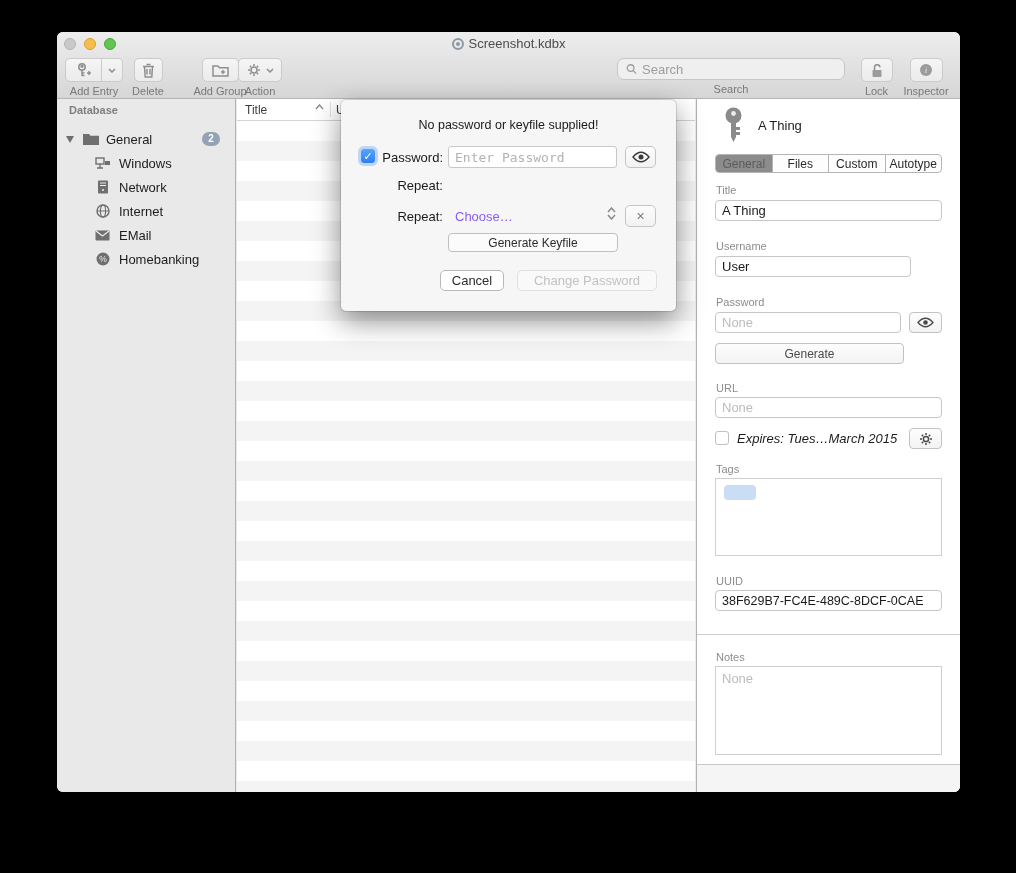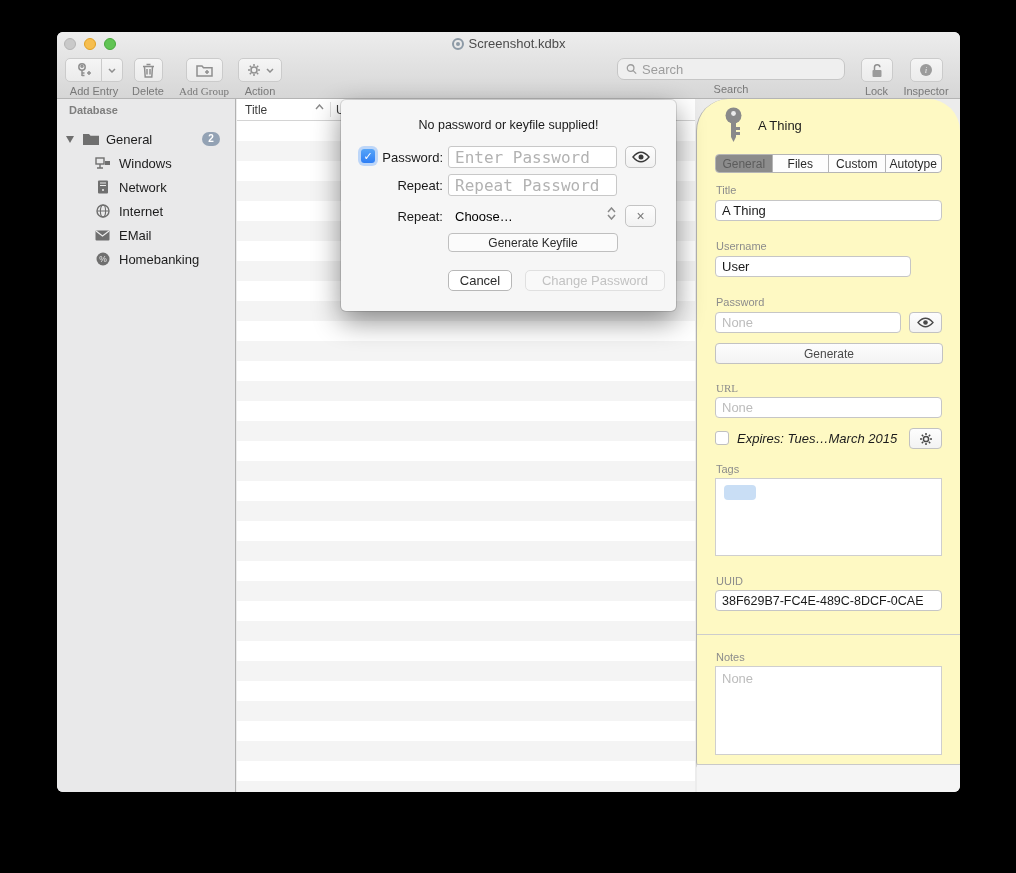--- a/index.html
+++ b/index.html
@@ -53,22 +53,22 @@
   .tablearea { position:absolute; left:180px; top:0; width:458px; bottom:0; background:#fff; }
   .thead { position:absolute; left:0; right:0; top:0; height:22px; background:#fff;
     border-bottom:1px solid #d4d4d4; font-size:12px; color:#3c3c3c; }
   .thead .col1 { position:absolute; left:8px; top:4px; }
   .thead .sort { position:absolute; left:78px; top:5px; }
   .thead .cdiv { position:absolute; left:93px; top:3px; bottom:3px; width:1px; background:#e0e0e0; }
   .thead .col2 { position:absolute; left:99px; top:4px; }
   .tbody { position:absolute; left:0; right:0; top:22px; bottom:0;
     background:repeating-linear-gradient(to bottom,#ffffff 0 20px,#f4f4f4 20px 40px); }
 
-  .inspector { position:absolute; left:639px; top:0; right:0; bottom:0; background:#fef9c3;
-    border-left:1px solid #b2b2b2; font-size:11px;border-radius:32px; }
+  .inspector { position:absolute; left:639px; top:0; right:0; bottom:0; background:#ffffff;
+    border-left:1px solid #b2b2b2; font-size:11px; }
   .ins-label { position:absolute; color:#8c8c8c; font-size:11px; }
   .ifield { position:absolute; height:21px; background:#fff; border:1px solid #c6c6c6; border-radius:4px;
     font-size:13px; color:#1a1a1a; padding:0 6px; outline:none; font-family:"Liberation Sans",sans-serif; }
   .ifield::placeholder { color:#bcbcbc; }
   .ibtn { position:absolute; background:linear-gradient(#fdfdfd,#f3f3f3); border:1px solid #c2c2c2;
     border-radius:4px; font-size:12px; color:#4a4a4a; display:flex; align-items:center; justify-content:center; }
   .entry-head { position:absolute; left:26px; top:8px; display:flex; align-items:center; gap:14px; }
   .entry-head .name { font-size:13px; color:#1c1c1c; }
   .seg { position:absolute; left:18px; top:55px; width:227px; height:19px; display:flex;
     border:1px solid #b5b5b5; border-radius:4px; overflow:hidden; background:#fdfdfd; }
@@ -85,30 +85,30 @@
   .notesbox::placeholder { color:#bcbcbc; }
   .hdiv { position:absolute; left:0; right:0; height:1px; background:#cdcdcd; }
   .ins-footer { position:absolute; left:0; right:0; top:665px; bottom:0; background:#f5f5f5; border-top:1px solid #c9c9c9; }
 
   
   .sheet { position:absolute; left:284px; top:68px; width:335px; height:211px; background:#f6f6f6;
     border-radius:5px; box-shadow:0 10px 28px rgba(0,0,0,.45), 0 0 0 1px rgba(0,0,0,.12); z-index:10; }
   .sheet .msg { position:absolute; left:0; right:0; top:18px; text-align:center; font-size:12.5px; color:#1a1a1a; }
   .dlg-label { position:absolute; width:102px; text-align:right; font-size:13px; color:#1a1a1a; }
   .dfield { position:absolute; left:107px; width:169px; height:22px; background:#fff; border:1px solid #c8c8c8;
-    border-radius:3px; font-family:"DejaVu Sans Mono",monospace; font-size:16px; padding:0 6px; outline:none; color:#222; }
+    border-radius:3px; font-family:"DejaVu Sans Mono",monospace; font-size:13px; padding:0 6px; outline:none; color:#222; }
   .dfield::placeholder { color:#b2b2b2; }
   .sqbtn { position:absolute; left:284px; width:31px; height:22px; background:linear-gradient(#fdfdfd,#f2f2f2);
     border:1px solid #c4c4c4; border-radius:5px; display:flex; align-items:center; justify-content:center;
     font-size:14px; color:#7a7a7a; }
   .cb-on { position:absolute; left:20px; top:49px; width:14px; height:14px; border-radius:3px;
     background:linear-gradient(#57a5f8,#2e7ef5); box-shadow:0 0 0 3px rgba(120,175,250,.45);
     color:#fff; font-size:11px; text-align:center; line-height:14px; }
   .push { position:absolute; height:21px; border-radius:5px; font-size:13px;
-    display:flex; align-items:center; justify-content:center;margin-left:8px; }
+    display:flex; align-items:center; justify-content:center; }
   .push.cancel { left:99px; top:170px; width:64px; background:#fff; border:1px solid #b8b8b8; color:#2c2c2c; }
   .push.disabled { left:176px; top:170px; width:140px; background:#f9f9f9; border:1px solid #e0e0e0; color:#c2c2c2; }
   .genkey { position:absolute; left:107px; top:133px; width:170px; height:19px; background:#fbfbfb;
     border:1px solid #bfbfbf; border-radius:4px; font-size:12px; color:#2c2c2c;
     display:flex; align-items:center; justify-content:center; }
   .stepper { position:absolute; left:266px; top:107px; display:flex; flex-direction:column; gap:1px; }
 </style>
 </head>
 <body>
 
@@ -152,21 +152,21 @@
           <line x1="1" y1="3.5" x2="12" y2="3.5"></line>
             <line x1="4.5" y1="1.5" x2="8.5" y2="1.5"></line>
           <path d="M2.5 3.5 L3.2 14 L9.8 14 L10.5 3.5"></path>
             <line x1="5" y1="6" x2="5" y2="11.5"></line>
             <line x1="8" y1="6" x2="8" y2="11.5"></line>
         </svg>
       </span>
       <div class="tb-label">Delete</div>
     </div>
 
-    <div class="tb-item" style="left:116px; width:62px;font-family:Liberation Serif, serif;">
+    <div class="tb-item" style="left:132px; width:62px;">
       <span class="tbtn" style="width:37px;">
         <svg width="17" height="14" viewBox="0 0 17 14">
           <path d="M1 3 L6 3 L7.5 4.8 L16 4.8 L16 13 L1 13 Z"></path>
             <line x1="11" y1="7" x2="11" y2="11"></line>
             <line x1="9" y1="9" x2="13" y2="9"></line>
         </svg>
       </span>
       <div class="tb-label">Add Group</div>
     </div>
 
@@ -324,25 +324,25 @@
 
       <div class="ins-label" style="left:19px; top:197px;">Password</div>
       <input class="ifield" style="left: 18px; top: 213px; width: 186px;" placeholder="None">
       <div class="ibtn" style="left:212px; top:213px; width:33px; height:21px;">
         <svg width="17" height="11" viewBox="0 0 17 11">
           <path d="M1 5.5 Q8.5 -3 16 5.5 Q8.5 14 1 5.5 Z" fill="none" stroke="#4a4a4a" stroke-width="1.3"></path>
             <circle cx="8.5" cy="5.5" r="2.3" fill="#4a4a4a"></circle>
         </svg>
       </div>
 
-      <div class="ibtn" style="left:18px; top:244px; width:228px; height:21px;">
+      <div class="ibtn" style="left:18px; top:244px; width:189px; height:21px;">
           <span>Generate</span>
         </div>
 
-      <div class="ins-label" style="left:19px; top:283px;font-family:Liberation Serif, serif;">URL</div>
+      <div class="ins-label" style="left:19px; top:283px;">URL</div>
       <input class="ifield" style="left: 18px; top: 298px; width: 227px;" placeholder="None">
 
       <div class="checkbox" style="left:18px; top:332px;"></div>
       <div style="position:absolute; left:40px; top:332px; font-size:13px; color:#1c1c1c;font-style:italic;">Expires: Tues…March 2015</div>
       <div class="ibtn" style="left:212px; top:329px; width:33px; height:21px;">
         <svg width="14" height="14" viewBox="0 0 14 14" style="stroke:#4a4a4a; fill:none; stroke-width:1.5;">
           <circle cx="7" cy="7" r="2.6"></circle>
           <line x1="7" y1="1" x2="7" y2="3"></line>
             <line x1="7" y1="11" x2="7" y2="13"></line>
           <line x1="1" y1="7" x2="3" y2="7"></line>
@@ -378,24 +378,23 @@
     <div class="dlg-label" style="left:0; top:50px;">Password:</div>
     <input class="dfield" style="top: 46px;" placeholder="Enter Password">
     <div class="sqbtn" style="top:46px;">
       <svg width="18" height="12" viewBox="0 0 18 12">
         <path d="M1 6 Q9 -3.5 17 6 Q9 15.5 1 6 Z" fill="none" stroke="#3a3a3a" stroke-width="1.4"></path>
           <circle cx="9" cy="6" r="2.5" fill="#3a3a3a"></circle>
       </svg>
     </div>
 
     <div class="dlg-label" style="left:0; top:78px;">Repeat:</div>
-    <input class="dfield" style="top: 74px;" placeholder="Repeat Password">
 
     <div class="dlg-label" style="left:0; top:109px;">Repeat:</div>
-    <div style="position:absolute; left:114px; top:109px; font-size:13px; color:#000000;">Choose…</div>
+    <div style="position:absolute; left:114px; top:109px; font-size:13px; color:#8b5cf6;">Choose…</div>
     <div class="stepper">
       <svg width="9" height="6" viewBox="0 0 9 6">
           <polyline points="1,5 4.5,1 8,5" fill="none" stroke="#8a8a8a" stroke-width="1.5"></polyline>
         </svg>
       <svg width="9" height="6" viewBox="0 0 9 6">
           <polyline points="1,1 4.5,5 8,1" fill="none" stroke="#8a8a8a" stroke-width="1.5"></polyline>
         </svg>
     </div>
     <div class="sqbtn" style="top:105px;">
         <span>×</span>

